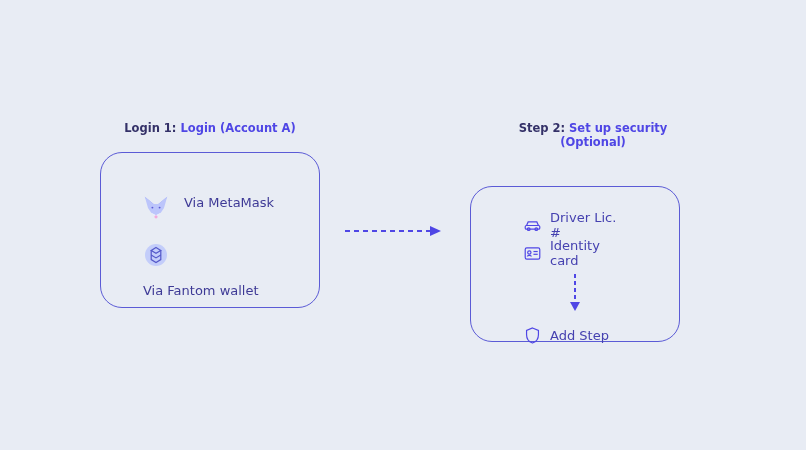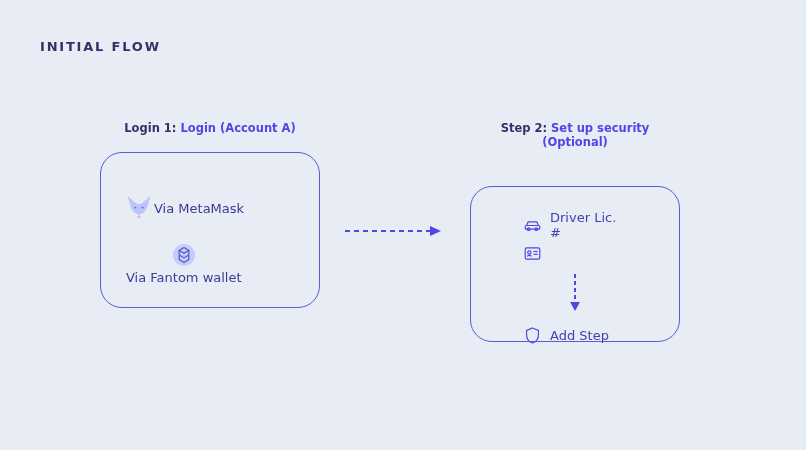--- a/index.html
+++ b/index.html
@@ -19,34 +19,34 @@
     color: #343168;
   }
 
   .step-label {
     position: absolute; top: 121px;
     font-size: 11.5px; font-weight: bold;
     color: #343168; text-align: center;
   }
   .step-label .step-link { color: #4f46e5; }
   .step1-label { left: 100px; width: 220px; }
-  .step2-label { left: 470px; width: 210px; }
+  .step2-label { left: 488px; width: 210px; }
 
   .flow-box {
     position: absolute; top: 152px; height: 156px;
     border: 1.6px solid #5b5bd6;
     border-radius: 22px;
     box-sizing: border-box;
   }
   .box1 { left: 100px; width: 220px; }
   .box2 { left: 470px; width: 210px; margin-top: 34px; }
 
   .wallet-row {
-    position: absolute; left: 25px;
-    display: flex; align-items: center; gap: 2px;
+    position: absolute; left: 42px;
+    display: flex; align-items: flex-start; gap: 15px;
     font-size: 13px; color: #3e3a96;
   }
   .wallet-row.r1 { top: 42px; }
   .wallet-row.r2 { top: 89px; flex-direction: column; }
   .wallet-icon { width: 26px; height: 26px; display: flex; align-items: center; justify-content: center; }
 
   .security-col {
     position: absolute; left: 50%; top: 24px;
     transform: translateX(-50%);
     display: flex; flex-direction: column; align-items: flex-start;
@@ -62,21 +62,20 @@
   .flow-arrow {
     position: absolute; left: 344px; top: 223px;
     width: 100px; height: 14px;
   }
 </style>
 </head>
 <body>
 
 <div class="stage">
 
-  <div class="page-title">INITIAL FLOW</div>
 
   <div class="step-label step1-label">
     <span>Login 1: </span><span class="step-link">Login (Account A)</span>
   </div>
 
   <div class="step-label step2-label">
     <span>Step 2: </span><span class="step-link">Set up security (Optional)</span>
   </div>
 
   <div class="flow-box box1">
@@ -135,20 +134,21 @@
       <div class="security-row">
         <span class="security-icon">
           <svg viewBox="0 0 24 24" width="19" height="19" fill="none" stroke="#4f46e5" stroke-width="1.5" aria-hidden="true">
             <rect x="2.8" y="5" width="18.4" height="14" rx="2"></rect>
             <circle cx="8" cy="10.8" r="2.1"></circle>
             <path d="M5.4 15.8 C5.6 13.9 10.4 13.9 10.6 15.8"></path>
             <line x1="13.2" y1="9.5" x2="18.6" y2="9.5"></line>
             <line x1="13.2" y1="13" x2="18.6" y2="13"></line>
           </svg>
         </span>
+        <span>Identity card</span>
       </div>
 
       <div class="down-arrow-wrap">
         <svg width="12" height="40" aria-hidden="true">
           <line x1="6" y1="1" x2="6" y2="28" stroke="#4f46e5" stroke-width="2" stroke-dasharray="4 3"></line>
           <polygon points="1,29 11,29 6,38" fill="#4f46e5"></polygon>
         </svg>
       </div>
 
       <div class="security-row">

